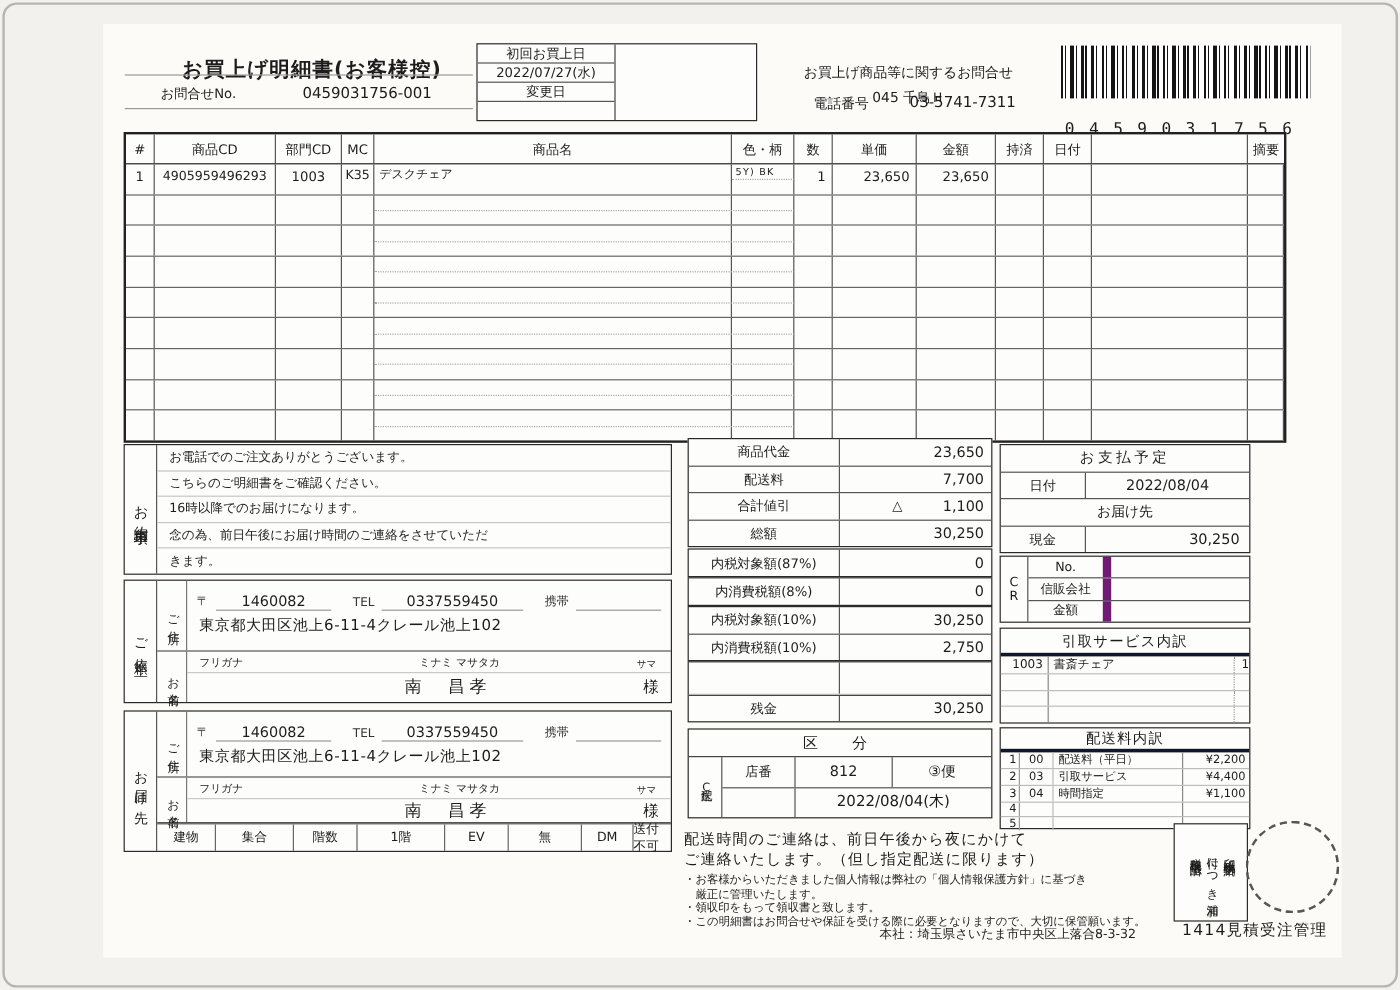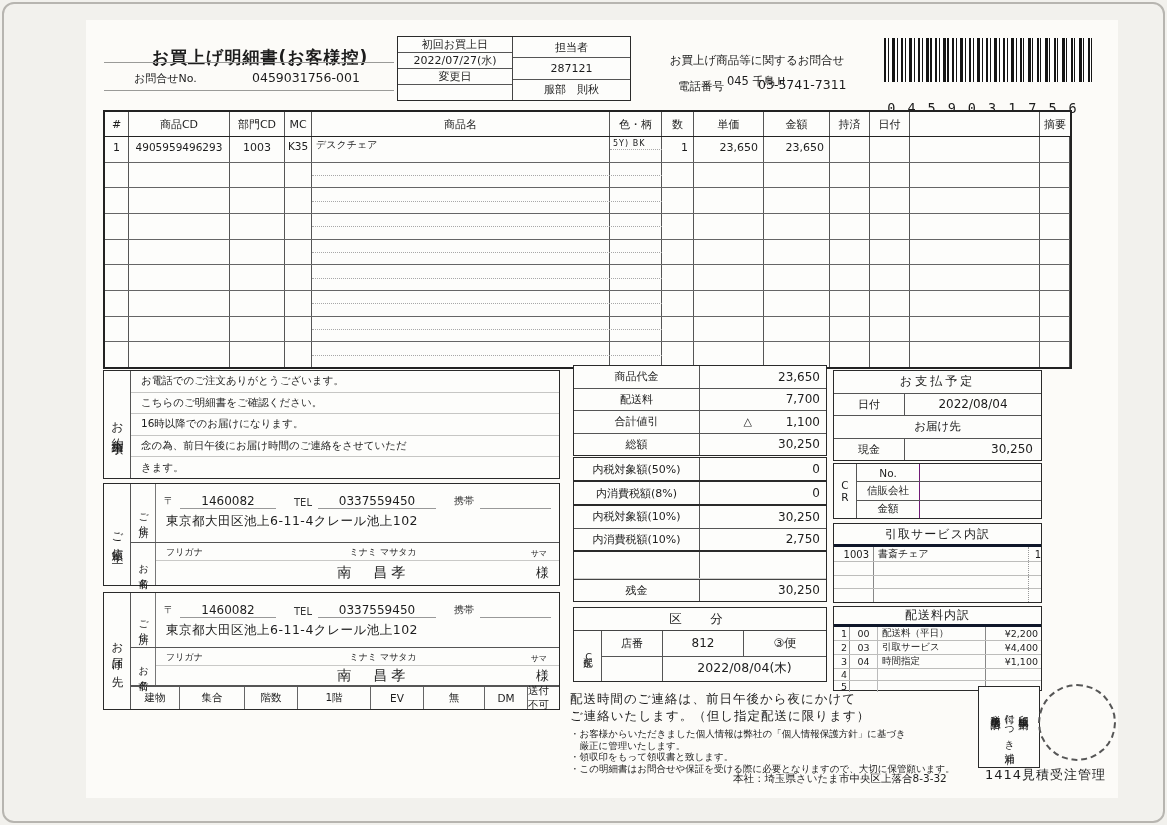--- a/index.html
+++ b/index.html
@@ -101,21 +101,21 @@
   .p-title{justify-content:center;align-items:center;display:flex;font-size:12px;letter-spacing:3px;}
   .p-label{width:70px;border-right:1px solid #555;display:flex;align-items:center;justify-content:center;font-size:11px;}
   .p-val{flex:1;display:flex;align-items:center;justify-content:center;font-size:12px;}
   .p-val.right{justify-content:flex-end;padding-right:8px;}
 
   
   .cr-label{width:22px;border-right:1px solid #555;display:flex;align-items:center;justify-content:center;font-size:10.5px;}
   .cr-rows{flex:1;display:flex;flex-direction:column;}
   .cr-row{flex:1;display:flex;border-bottom:1px solid #555;}
   .cr-row:last-child{border-bottom:none;}
-  .cr-l{width:62px;border-right:1px solid #701a75;display:flex;align-items:center;justify-content:center;font-size:10.5px;}
+  .cr-l{width:62px;border-right:7px solid #701a75;display:flex;align-items:center;justify-content:center;font-size:10.5px;}
   .cr-v{flex:1;}
 
   
   .minit{display:flex;flex-direction:column;background:#fdfdfb;}
   .minit-title{height:20px;display:flex;align-items:center;justify-content:center;font-size:12px;border-bottom:3px solid #0f172a;letter-spacing:1px;}
   .minit-rows{flex:1;display:flex;flex-direction:column;}
   .pk-row{flex:1;display:grid;grid-template-columns:40px 1fr 13px;border-bottom:1px solid #bdbdbb;font-size:10px;}
   .pk-row:last-child{border-bottom:none;}
   .pk-row .cell{display:flex;align-items:center;}
   .pk-code{justify-content:flex-end;padding-right:4px;border-right:1px solid #888;}
@@ -162,25 +162,20 @@
   <div class="abs small" style="left:134px;top:71px;">お問合せNo.</div>
   <div class="abs" style="left:252px;top:70px;font-size:12.5px;">0459031756-001</div>
   <div class="abs hline" style="left:104px;top:90px;width:290px;"></div>
 
   <div class="abs headbox b15" style="left:397px;top:36px;width:232px;height:63px;background:#fdfdfb;">
     <div class="colL">
       <div class="hb-row">初回お買上日</div>
       <div class="hb-row">2022/07/27(水)</div>
       <div class="hb-row">変更日</div>
       <div class="hb-row"></div>
-    </div>
-    <div class="colR">
-      <div class="hb-row">担当者</div>
-      <div class="hb-row">287121</div>
-      <div class="hb-row">服部　則秋</div>
     </div>
   </div>
 
   <div class="abs center" style="left:648px;top:37px;width:218px;font-size:11.5px;">お買上げ商品等に関するお問合せ</div>
   <div class="abs center" style="left:648px;top:58px;width:218px;font-size:11.5px;">045 千鳥Ｈ</div>
   <div class="abs" style="left:678px;top:79px;font-size:11.5px;">電話番号</div>
   <div class="abs" style="left:758px;top:77px;font-size:12.5px;">03-5741-7311</div>
 
   <div class="abs barcode" style="left:884px;top:38px;width:208px;height:44px;"></div>
   <div class="abs bar-digits center" style="left:878px;top:84px;width:220px;">0459031756</div>
@@ -456,21 +451,21 @@
           <span>1,100</span>
         </div>
       </div>
     <div class="t-row">
         <div class="t-label">総額</div>
         <div class="t-val">30,250</div>
       </div>
   </div>
   <div class="t-box" style="top:457px;height:22px;">
     <div class="t-row">
-        <div class="t-label">内税対象額(50%)</div>
+        <div class="t-label">内税対象額(87%)</div>
         <div class="t-val">0</div>
       </div>
   </div>
   <div class="t-box" style="top:481px;height:22px;">
     <div class="t-row">
         <div class="t-label">内消費税額(8%)</div>
         <div class="t-val">0</div>
       </div>
   </div>
   <div class="t-box" style="top:505px;height:44px;">

